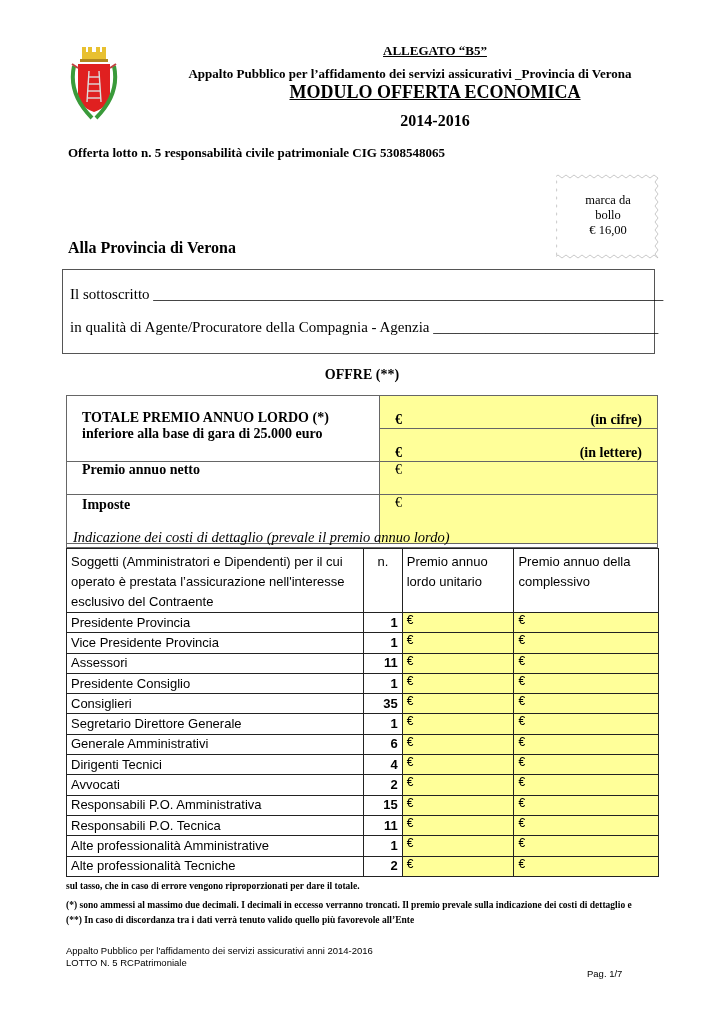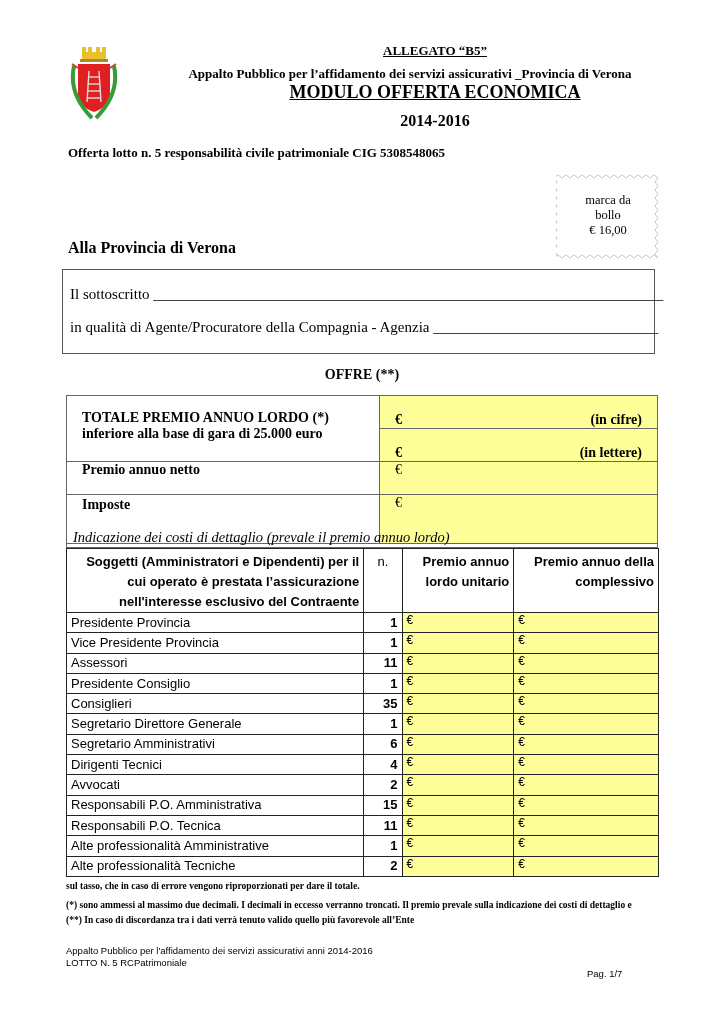--- a/index.html
+++ b/index.html
@@ -24,21 +24,21 @@
   .t1 { left:66px; top:395px; width:592px; border-collapse:collapse; }
   .t1 td { border:1px solid #666; padding:0 15px; font-size:14px; vertical-align:top; }
   .yellow { background:#ffff99; }
   .t1 .lbl { width:282px; font-weight:bold; }
   .row-right { display:flex; justify-content:space-between; font-weight:bold; }
   .ind { left:66px; top:528px; width:592px; height:20px; border:1px solid #666; border-top:none; box-sizing:border-box; font-style:italic; font-size:14.5px; padding-left:6px; line-height:19px; }
 
   
   .t2 { left:66px; top:548px; width:593px; border-collapse:collapse; font-family:"Liberation Sans", sans-serif; }
   .t2 td, .t2 th { border:1px solid #222; font-size:13px; padding:0 4px; height:19.3px; line-height:16px; }
-  .t2 th { font-weight:bold; text-align:right; vertical-align:top; padding-top:3px; line-height:20px; height:58px; }
+  .t2 th { font-weight:normal; text-align:left; vertical-align:top; padding-top:3px; line-height:20px; height:58px; }
   .t2 .c1 { width:296px; }
   .t2 .c2 { width:30px; text-align:right; font-weight:bold; }
   .t2 .c3 { width:105px; }
   .t2 .c4 { width:138px; }
   .t2 td.y { background:#ffff99; vertical-align:top; font-size:12px; line-height:14px; }
 
   .note { left:66px; width:600px; font-size:9.5px; font-weight:bold; line-height:19px; }
   .n1 { top:877px; }
   .n3 { top:911px; }
   .foot { left:66px; font-family:"Liberation Sans", sans-serif; font-size:9.5px; line-height:12px; }
@@ -174,21 +174,21 @@
         <td class="c3 y"><span>€</span></td>
         <td class="c4 y"><span>€</span></td>
       </tr>
       <tr>
         <td class="c1">Segretario Direttore Generale</td>
         <td class="c2">1</td>
         <td class="c3 y"><span>€</span></td>
         <td class="c4 y"><span>€</span></td>
       </tr>
       <tr>
-        <td class="c1">Segretario Amministrativi</td>
+        <td class="c1">Generale Amministrativi</td>
         <td class="c2">6</td>
         <td class="c3 y"><span>€</span></td>
         <td class="c4 y"><span>€</span></td>
       </tr>
       <tr>
         <td class="c1">Dirigenti Tecnici</td>
         <td class="c2">4</td>
         <td class="c3 y"><span>€</span></td>
         <td class="c4 y"><span>€</span></td>
       </tr>

